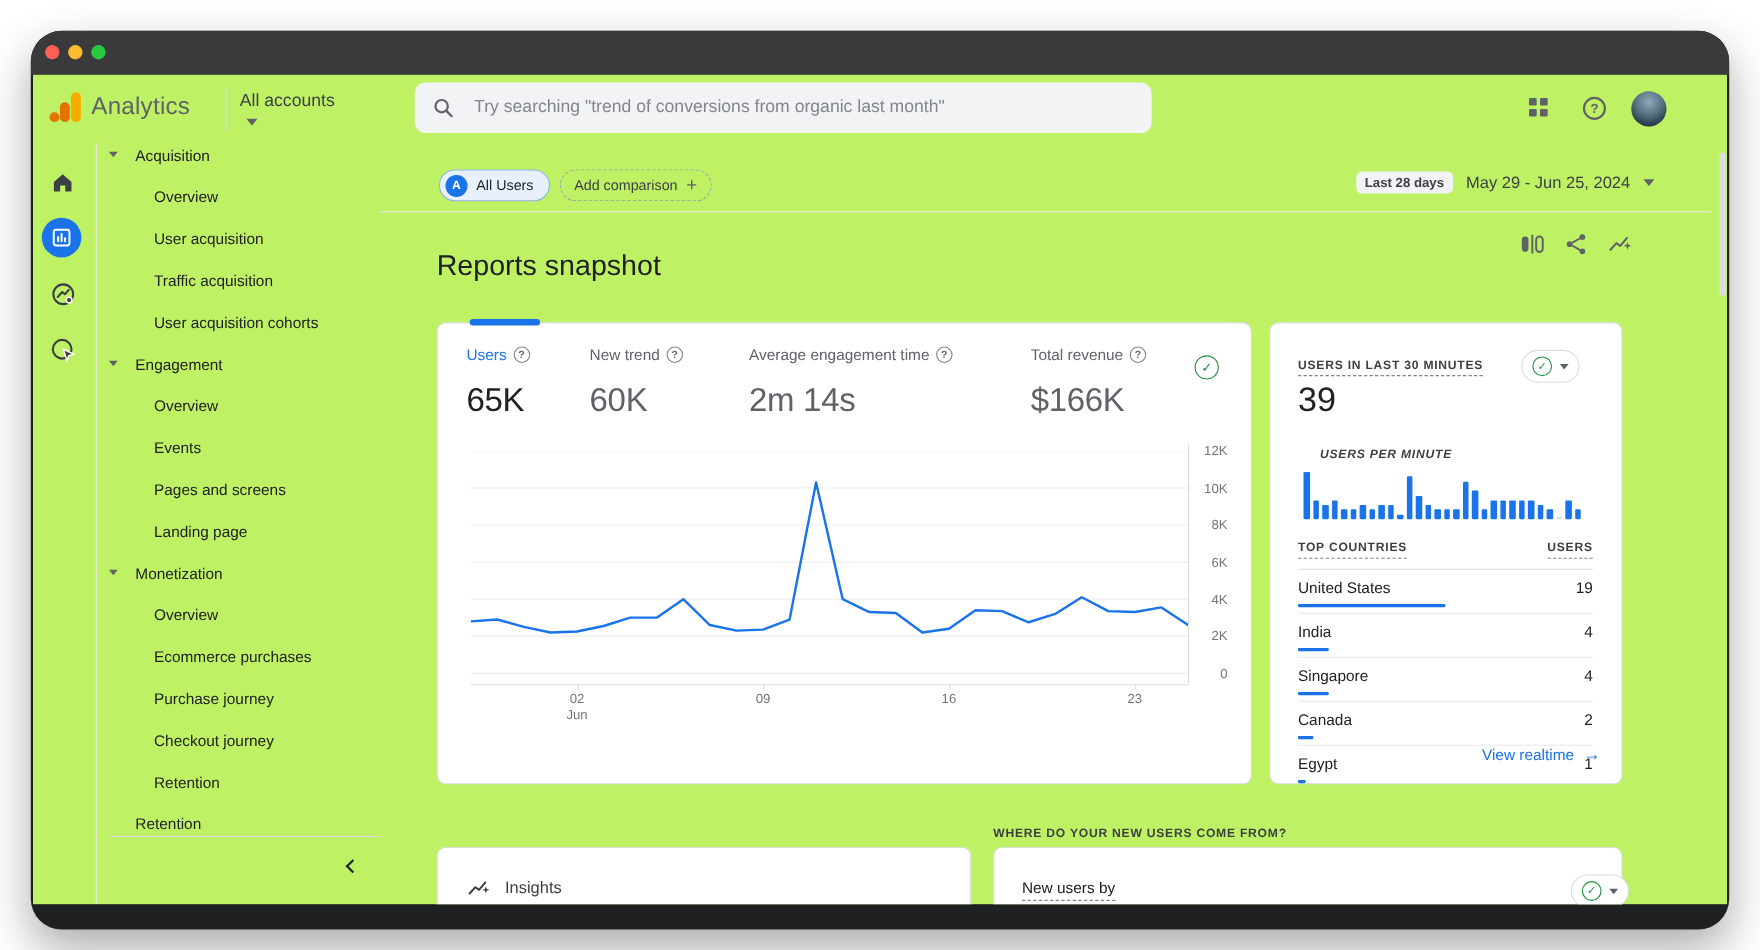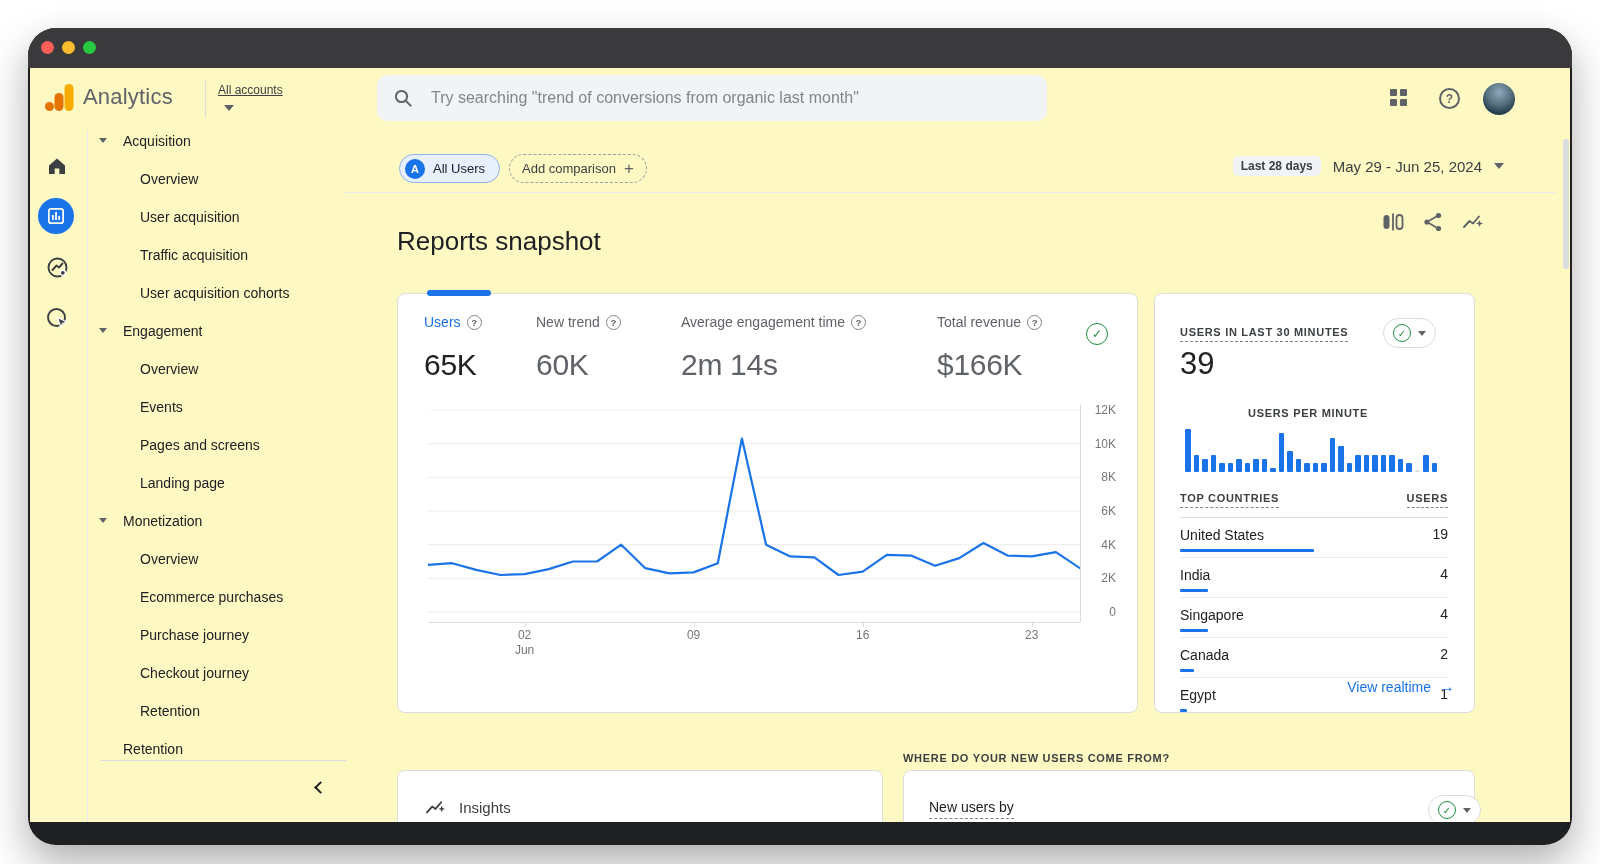--- a/index.html
+++ b/index.html
@@ -10,28 +10,28 @@
   
   .window { position:absolute; left:28px; top:28px; width:1544px; height:817px;
             border-radius:28px; background:#1f2022; overflow:hidden;
             box-shadow:0 18px 42px rgba(0,0,0,.32); }
   .titlebar { position:absolute; left:0; top:0; width:100%; height:40px; background:#3a3a3c; }
   .light { position:absolute; top:12.5px; width:13px; height:13px; border-radius:50%; }
   .light.red { left:13px; background:#ff5f57; }
   .light.yellow { left:34px; background:#febc2e; }
   .light.green { left:55px; background:#28c840; }
 
-  .app { position:absolute; left:2px; top:40px; width:1540px; height:754px; background:#fef9c3; overflow:hidden; }
+  .app { position:absolute; left:2px; top:40px; width:1540px; height:754px; background:#bef264; overflow:hidden; }
 
   
   .brand { position:absolute; left:14px; top:14px; display:flex; align-items:center; gap:9px; }
   .brand-name { font-size:22px; color:#5f6368; letter-spacing:.2px; }
   .topbar-divider { position:absolute; left:175px; top:12px; width:1px; height:38px; background:#dadce0; }
   .account { position:absolute; left:188px; top:15px; width:90px; cursor:pointer; }
-  .account-label { font-size:12px; color:#3c4043;text-decoration:underline; }
+  .account-label { font-size:16px; color:#3c4043; }
   .tri-down { display:inline-block; width:0; height:0; border-left:5px solid transparent;
               border-right:5px solid transparent; border-top:6px solid #5f6368; }
   .account .tri-down { margin:6px 0 0 6px; }
 
   .searchbar { position:absolute; left:347px; top:7px; width:670px; height:46px; background:#f1f3f4;
                border-radius:10px; display:flex; align-items:center; padding:0 16px; gap:18px; }
   .searchbar input { flex:1; border:none; outline:none; background:transparent; font-size:16px;
                      font-family:"Liberation Sans", sans-serif; color:#3c4043; }
   .searchbar input::placeholder { color:#80868b; opacity:1; }
 
@@ -115,21 +115,21 @@
 
   
   .uc { font-size:11px; font-weight:bold; letter-spacing:.7px; color:#3c4043; }
   .dashed-u { border-bottom:1px dashed #80868b; padding-bottom:3px; }
   .rt-title { position:absolute; left:1150px; top:258px; }
   .rt-pill { position:absolute; display:flex; align-items:center; gap:7px; border:1px solid #dadce0;
              border-radius:16px; padding:5px 9px; cursor:pointer; background:#fff; }
   .rt-pill .tri-down { border-left-width:4.5px; border-right-width:4.5px; border-top-width:5.5px; }
   .rt-check-pill { left:1353px; top:250px; }
   .rt-value { position:absolute; left:1150px; top:278px; font-size:31px; color:#202124; }
-  .rt-permin { position:absolute; left:1218px; top:339px; }
+  .rt-permin { position:absolute; left:1170px; top:339px;font-style:italic; }
   .rt-bars { position:absolute; left:1155px; top:361px; width:252px; height:43px;
              display:flex; align-items:flex-end; gap:3px; }
   .rt-bars .bar { flex:1; background:#1a73e8; border-radius:1px; }
   .rt-bars .bar.zero { background:#dadce0; }
   .rt-cty-head { position:absolute; left:1150px; top:424px; width:268px; display:flex; justify-content:space-between; }
   .rt-cty-divider { position:absolute; left:1150px; top:449px; width:268px; height:1px; background:#dadce0; }
   .cty-rows { position:absolute; left:1150px; top:450px; width:268px; }
   .crow { position:relative; padding-top:8px; }
   .crow .cname { font-size:14px; color:#202124; }
   .crow .cval { position:absolute; right:0; top:8px; font-size:14px; color:#202124; }

